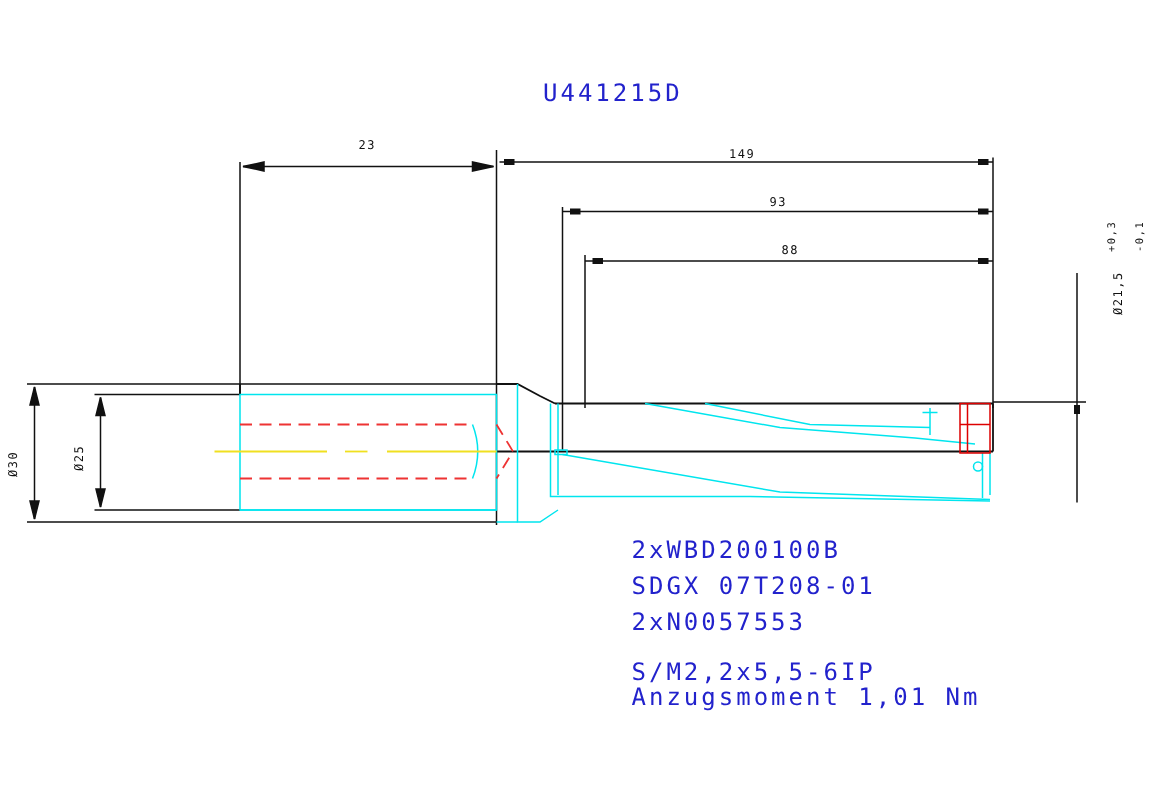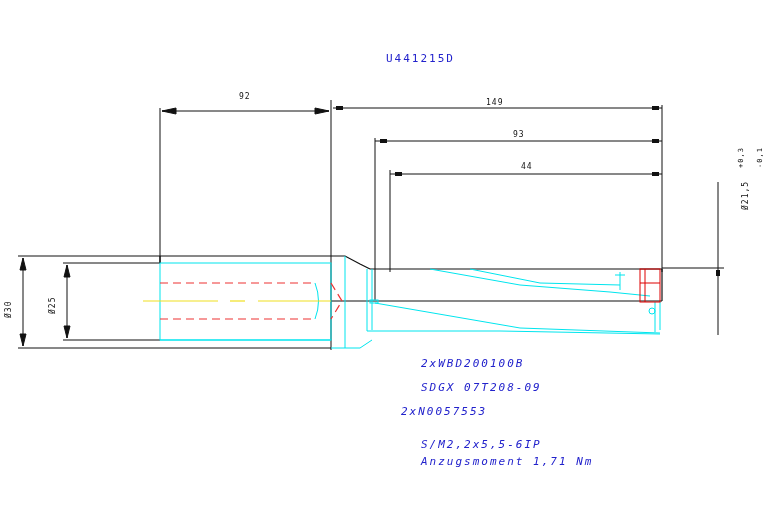--- a/index.html
+++ b/index.html
@@ -1,20 +1,20 @@
 <!DOCTYPE html>
 <html><head>
   <meta charset="utf-8">
   <style>
     html, body { margin: 0; padding: 0; background: #ffffff; }
     body { width: 767px; height: 523px; position: relative; overflow: hidden; font-family: "DejaVu Sans Mono", monospace; }
     #drawing { position: absolute; left: 0; top: 0; width: 767px; height: 523px; }
     .dim-text { position: absolute; font-family: "DejaVu Sans Mono", monospace; font-size: 8px; color: #111111; letter-spacing: 1px; white-space: nowrap; }
-    .title-text { position: absolute; font-family: "DejaVu Sans Mono", monospace; font-size: 11px; color: #2222cc; letter-spacing: 2px; white-space: nowrap; margin-left: 24px; }
-    .note-text { position: absolute; font-family: "DejaVu Sans Mono", monospace; font-size: 11px; color: #2222cc; letter-spacing: 2px; white-space: nowrap; font-style: italic; }
+    .title-text { position: absolute; font-family: "DejaVu Sans Mono", monospace; font-size: 16px; color: #2222cc; letter-spacing: 2px; white-space: nowrap; }
+    .note-text { position: absolute; font-family: "DejaVu Sans Mono", monospace; font-size: 16px; color: #2222cc; letter-spacing: 2px; white-space: nowrap; }
     .vert { transform-origin: left top; transform: rotate(-90deg); }
   </style>
 </head>
 <body>
 
 <svg id="drawing" viewBox="0 0 767 523" xmlns="http://www.w3.org/2000/svg">
 
   <g stroke="#111" stroke-width="1" fill="#111">
     <line x1="160" y1="108" x2="160" y2="263"></line>
     <line x1="331" y1="100" x2="331" y2="350"></line>
@@ -111,29 +111,29 @@
 
   <g stroke="#dd0000" stroke-width="1" fill="none">
     <rect x="640" y="269" width="20" height="33"></rect>
     <line x1="640" y1="283" x2="660" y2="283"></line>
     <line x1="645" y1="269" x2="645" y2="302"></line>
   </g>
 </svg>
 
 <div class="title-text" style="left:362px; top:52px;">U441215D</div>
 
-<div class="dim-text" style="left:239px; top:92px;">92</div>
+<div class="dim-text" style="left:239px; top:92px;">23</div>
 <div class="dim-text" style="left:486px; top:98px;">149</div>
 <div class="dim-text" style="left:513px; top:130px;">93</div>
-<div class="dim-text" style="left:521px; top:162px;">44</div>
+<div class="dim-text" style="left:521px; top:162px;">88</div>
 
 <div class="dim-text vert" style="left:4px; top:318px;">Ø30</div>
 <div class="dim-text vert" style="left:48px; top:314px;">Ø25</div>
 
 <div class="dim-text vert" style="left:741px; top:210px;">Ø21,5</div>
 <div class="dim-text vert" style="left:737px; top:168px; font-size:7px;">+0,3</div>
 <div class="dim-text vert" style="left:756px; top:168px; font-size:7px;">-0,1</div>
 
 <div class="note-text" style="left:421px; top:357px;">2xWBD200100B</div>
-<div class="note-text" style="left:421px; top:381px;">SDGX 07T208-09</div>
-<div class="note-text" style="left:401px; top:405px;">2xN0057553</div>
+<div class="note-text" style="left:421px; top:381px;">SDGX 07T208-01</div>
+<div class="note-text" style="left:421px; top:405px;">2xN0057553</div>
 <div class="note-text" style="left:421px; top:438px;">S/M2,2x5,5-6IP</div>
-<div class="note-text" style="left:421px; top:455px;">Anzugsmoment 1,71 Nm</div>
+<div class="note-text" style="left:421px; top:455px;">Anzugsmoment 1,01 Nm</div>
 
 </body></html>

